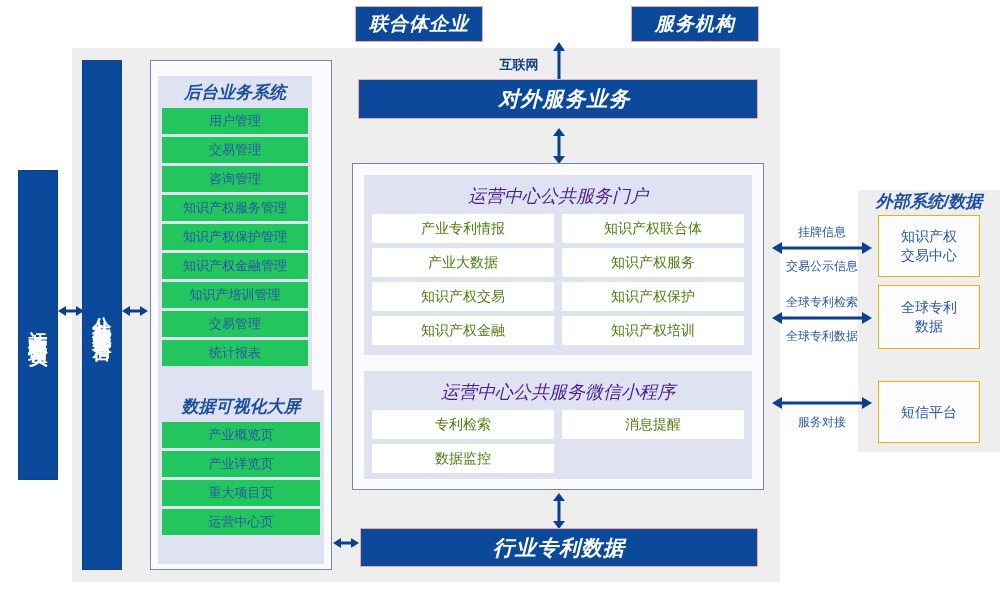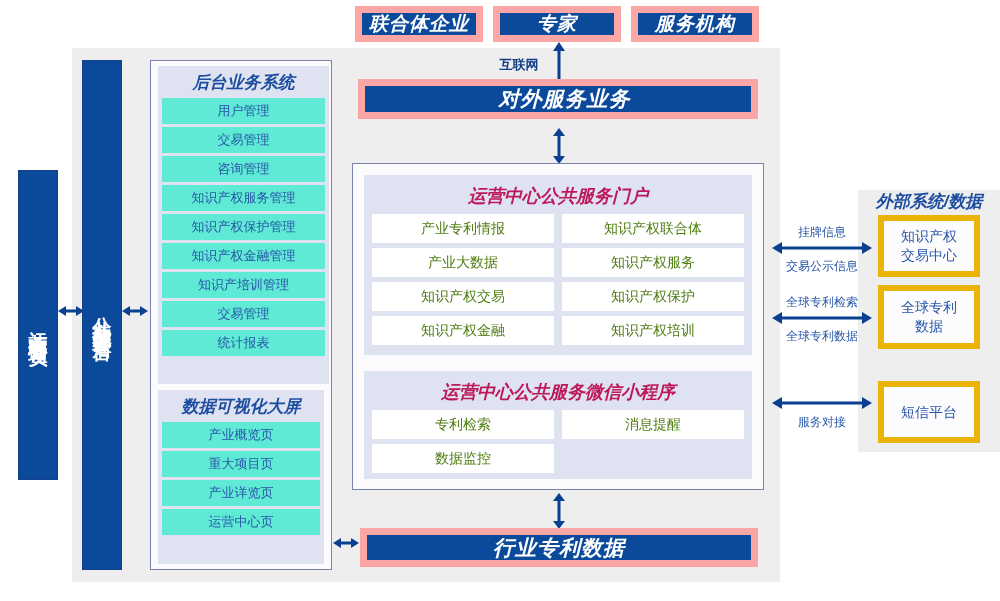--- a/index.html
+++ b/index.html
@@ -9,21 +9,21 @@
     font-family:"Liberation Sans","DejaVu Sans",sans-serif;
     overflow:hidden;
     position:relative;
   }
   #stage{position:absolute;left:0;top:0;width:1000px;height:601px;}
 
   
   .bluebar{
     position:absolute;
     background:#0b4a9b;
-    border:7px solid #fca5a5;
+    border:1px solid #fca5a5;
     color:#ffffff;
     font-weight:bold;
     font-style:italic;
     display:flex;align-items:center;justify-content:center;
     text-align:center;
     box-sizing:border-box;
     letter-spacing:1px;
   }
 
   
@@ -68,21 +68,21 @@
   .group-title{
     text-align:center;
     color:#1d4ea0;
     font-weight:bold;
     font-style:italic;
     font-size:17px;
     line-height:26px;
     margin-bottom:2px;
   }
   .item{
-    background:#5eead4;
+    background:#22c55e;
     color:#2a57a8;
     font-size:13px;
     text-align:center;
     line-height:26px;
     height:26px;
     margin-bottom:3px;
     white-space:nowrap;
     overflow:hidden;
   }
   .item:last-child{margin-bottom:0;}
@@ -95,22 +95,22 @@
     box-sizing:border-box;
   }
   .cgroup{
     position:absolute;
     background:#dfe3f1;
     box-sizing:border-box;
     padding:6px 8px;
   }
   .cgroup-title{
     text-align:center;
-    color:#be185d;
-    font-weight:bold;
+    color:#4c1d95;
+    font-weight:normal;
     font-style:italic;
     font-size:18px;
     line-height:30px;
     margin-bottom:3px;
   }
   .cgrid{display:grid;grid-template-columns:1fr 1fr;gap:5px 8px;}
   .citem{
     background:#ffffff;
     color:#4d7c0f;
     font-size:14px;
@@ -131,21 +131,21 @@
     font-weight:bold;
     font-style:italic;
     font-size:17px;
     text-align:center;
     white-space:nowrap;
     margin-top:15px;
   }
   .extbox{
     position:absolute;
     background:#fcfcfe;
-    border:6px solid #eab308;
+    border:1px solid #eab308;
     box-sizing:border-box;
     color:#2a57a8;
     font-size:14px;
     display:flex;align-items:center;justify-content:center;
     text-align:center;
     line-height:19px;
   }
 
   
   .arrow{position:absolute;}
@@ -157,21 +157,20 @@
     text-align:center;
   }
   .alabel.bold{color:#133f86;font-weight:bold;font-size:13px;}
 </style>
 </head>
 <body>
 
 <div id="stage">
 
   <div class="bluebar actor" style="left:355px;width:128px;">联合体企业</div>
-  <div class="bluebar actor" style="left:493px;width:128px;">专家</div>
   <div class="bluebar actor" style="left:631px;width:128px;">服务机构</div>
 
   <div class="graybox" style="left:72px;top:48px;width:708px;height:534px;"></div>
 
   <div class="vcol" style="left:18px;top:170px;width:40px;height:310px;">运营中心管理员</div>
 
   <svg class="arrow" style="left:58px;top:300px;" width="26" height="22">
     <line x1="5" y1="11" x2="21" y2="11" stroke="#0b3f8f" stroke-width="3"></line>
     <polygon points="0,11 8,6 8,16" fill="#0b3f8f"></polygon>
     <polygon points="26,11 18,6 18,16" fill="#0b3f8f"></polygon>
@@ -180,38 +179,38 @@
   <div class="vcol" style="left:82px;top:60px;width:40px;height:510px;">公共功能及管理后台</div>
 
   <svg class="arrow" style="left:122px;top:300px;" width="26" height="22">
     <line x1="5" y1="11" x2="21" y2="11" stroke="#0b3f8f" stroke-width="3"></line>
     <polygon points="0,11 8,6 8,16" fill="#0b3f8f"></polygon>
     <polygon points="26,11 18,6 18,16" fill="#0b3f8f"></polygon>
   </svg>
 
   <div class="outline-card" style="left:150px;top:60px;width:182px;height:510px;"></div>
 
-  <div class="group" style="left:158px;top:66px;width:171px;height:318px;">
+  <div class="group" style="left:158px;top:76px;width:154px;height:318px;">
     <div class="group-title">后台业务系统</div>
     <div class="item">用户管理</div>
     <div class="item">交易管理</div>
     <div class="item">咨询管理</div>
     <div class="item">知识产权服务管理</div>
     <div class="item">知识产权保护管理</div>
     <div class="item">知识产权金融管理</div>
     <div class="item">知识产培训管理</div>
     <div class="item">交易管理</div>
     <div class="item">统计报表</div>
   </div>
 
   <div class="group" style="left:158px;top:390px;width:166px;height:174px;">
     <div class="group-title">数据可视化大屏</div>
     <div class="item">产业概览页</div>
+    <div class="item">产业详览页</div>
     <div class="item">重大项目页</div>
-    <div class="item">产业详览页</div>
     <div class="item">运营中心页</div>
   </div>
 
   <svg class="arrow" style="left:333px;top:532px;" width="26" height="22">
     <line x1="5" y1="11" x2="21" y2="11" stroke="#0b3f8f" stroke-width="3"></line>
     <polygon points="0,11 8,6 8,16" fill="#0b3f8f"></polygon>
     <polygon points="26,11 18,6 18,16" fill="#0b3f8f"></polygon>
   </svg>
 
   <svg class="arrow" style="left:548px;top:42px;" width="22" height="46">

